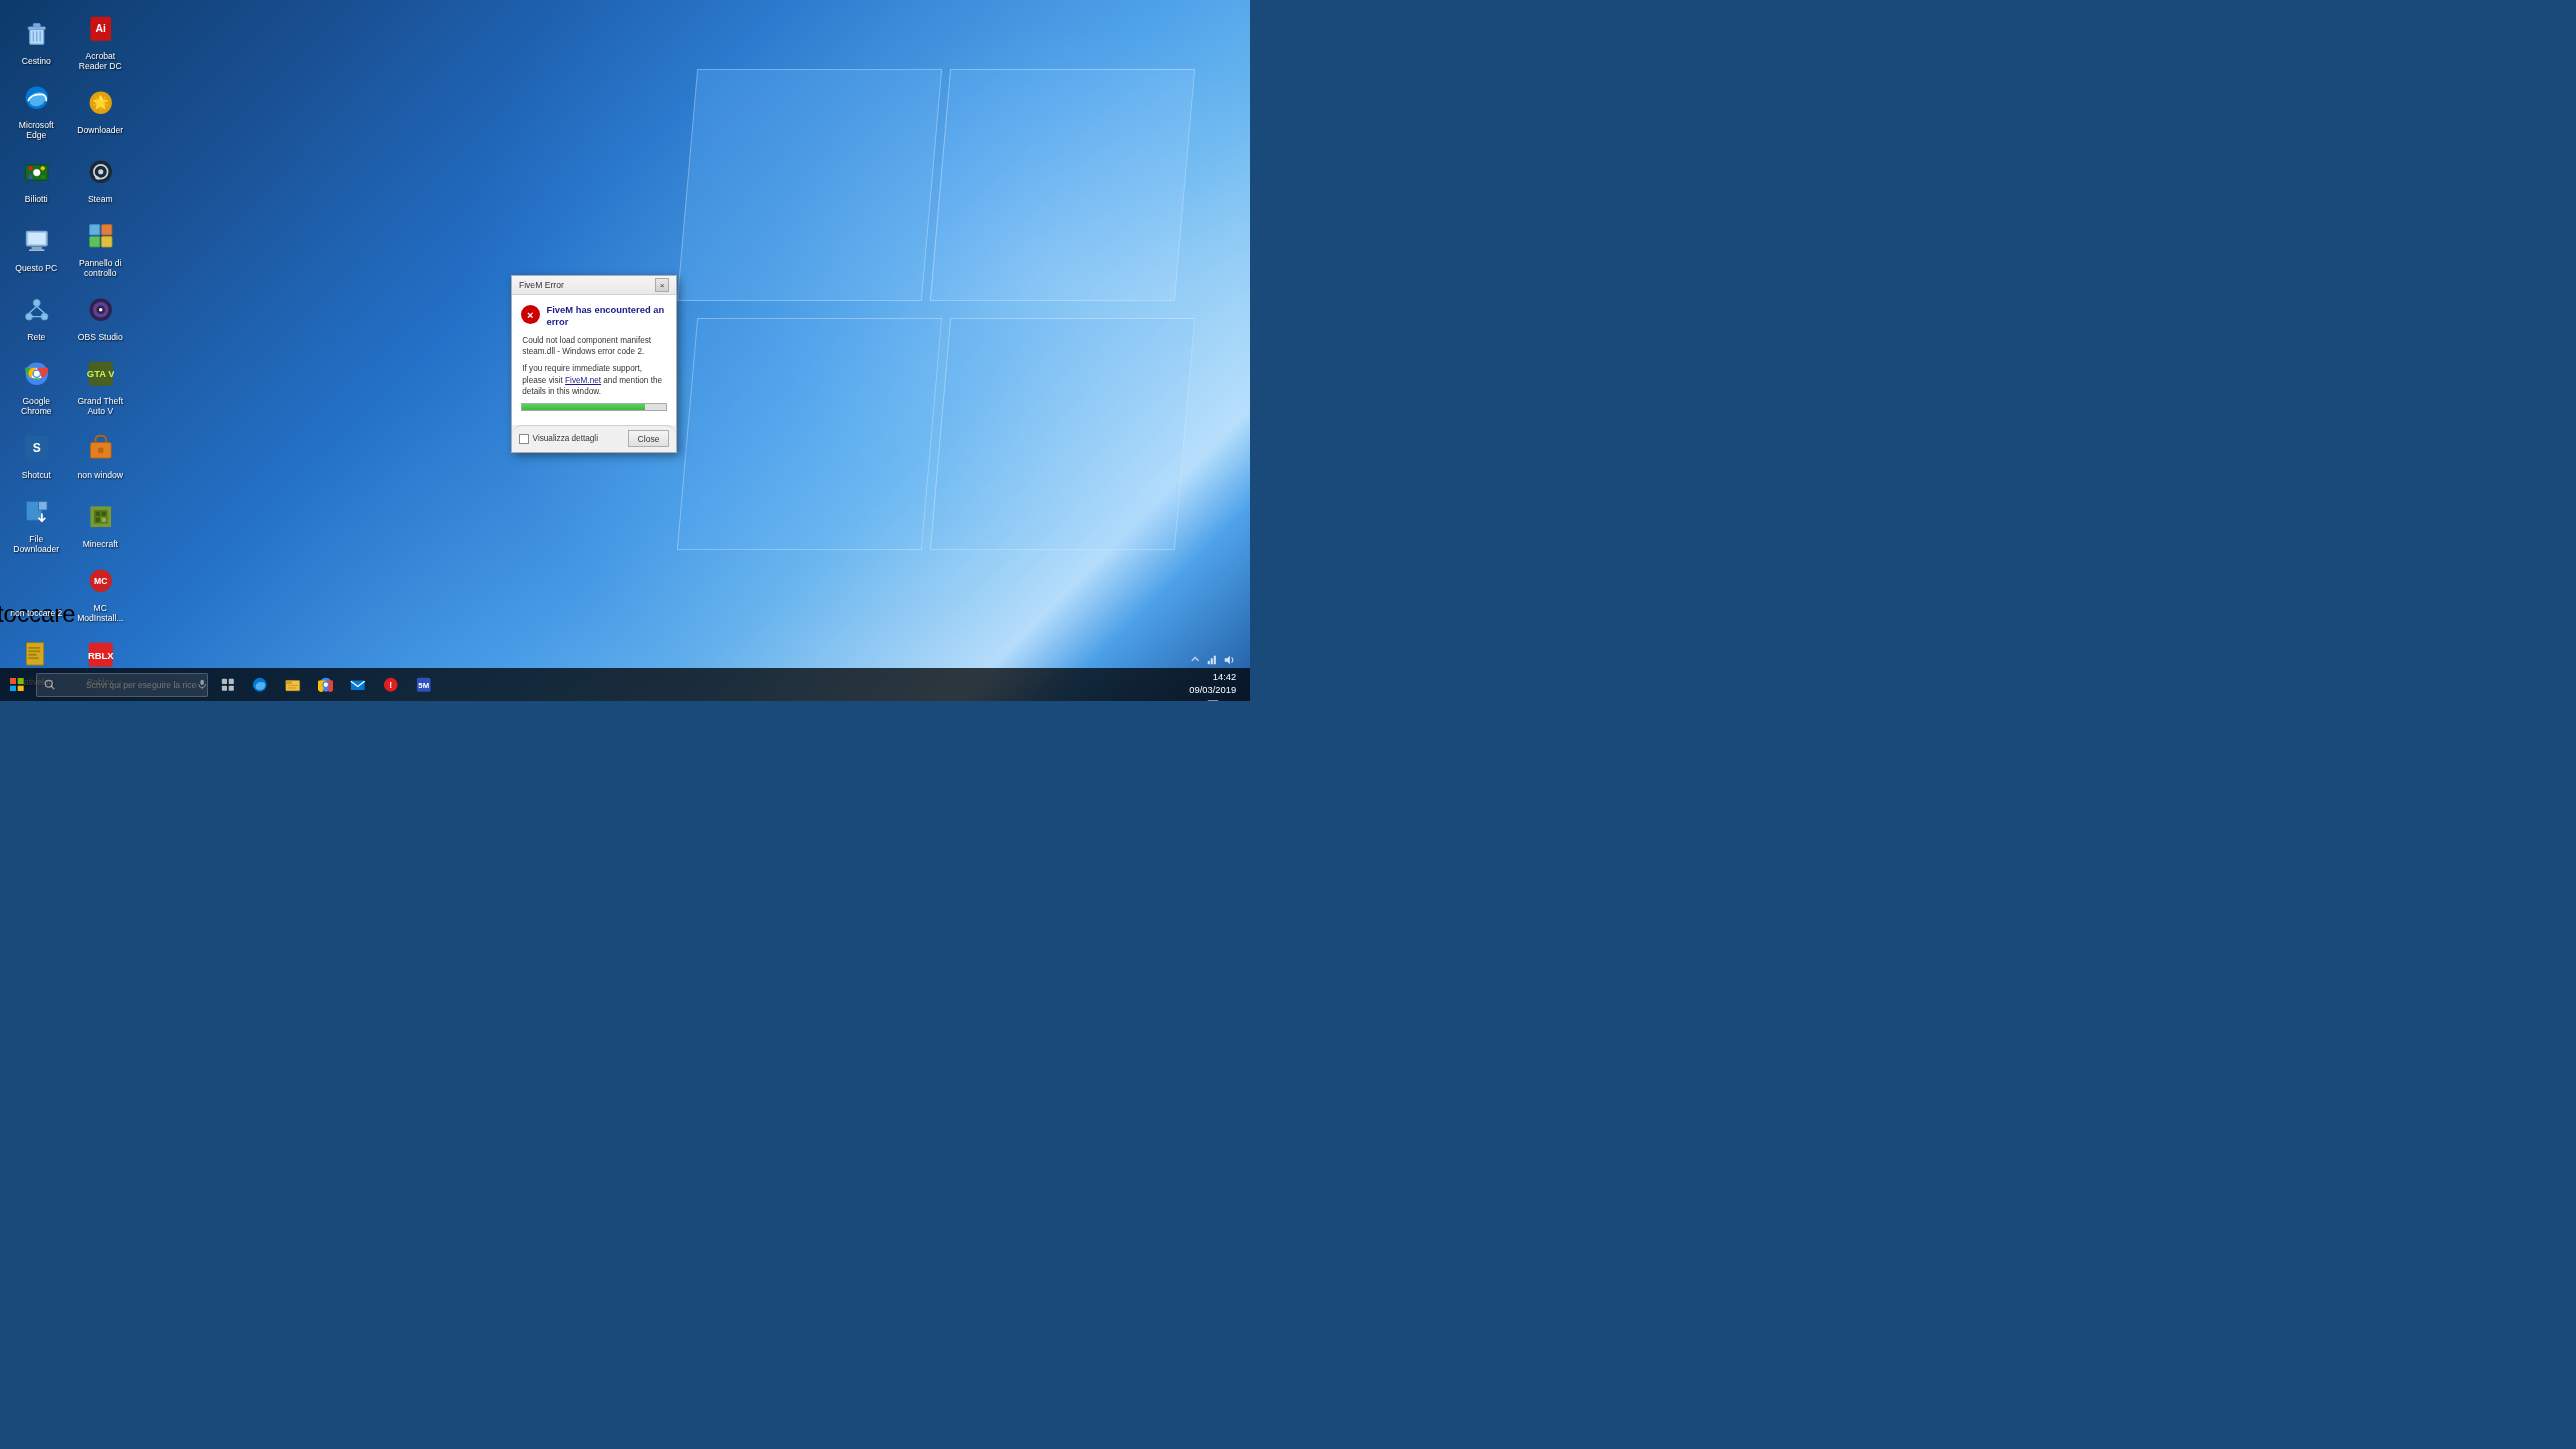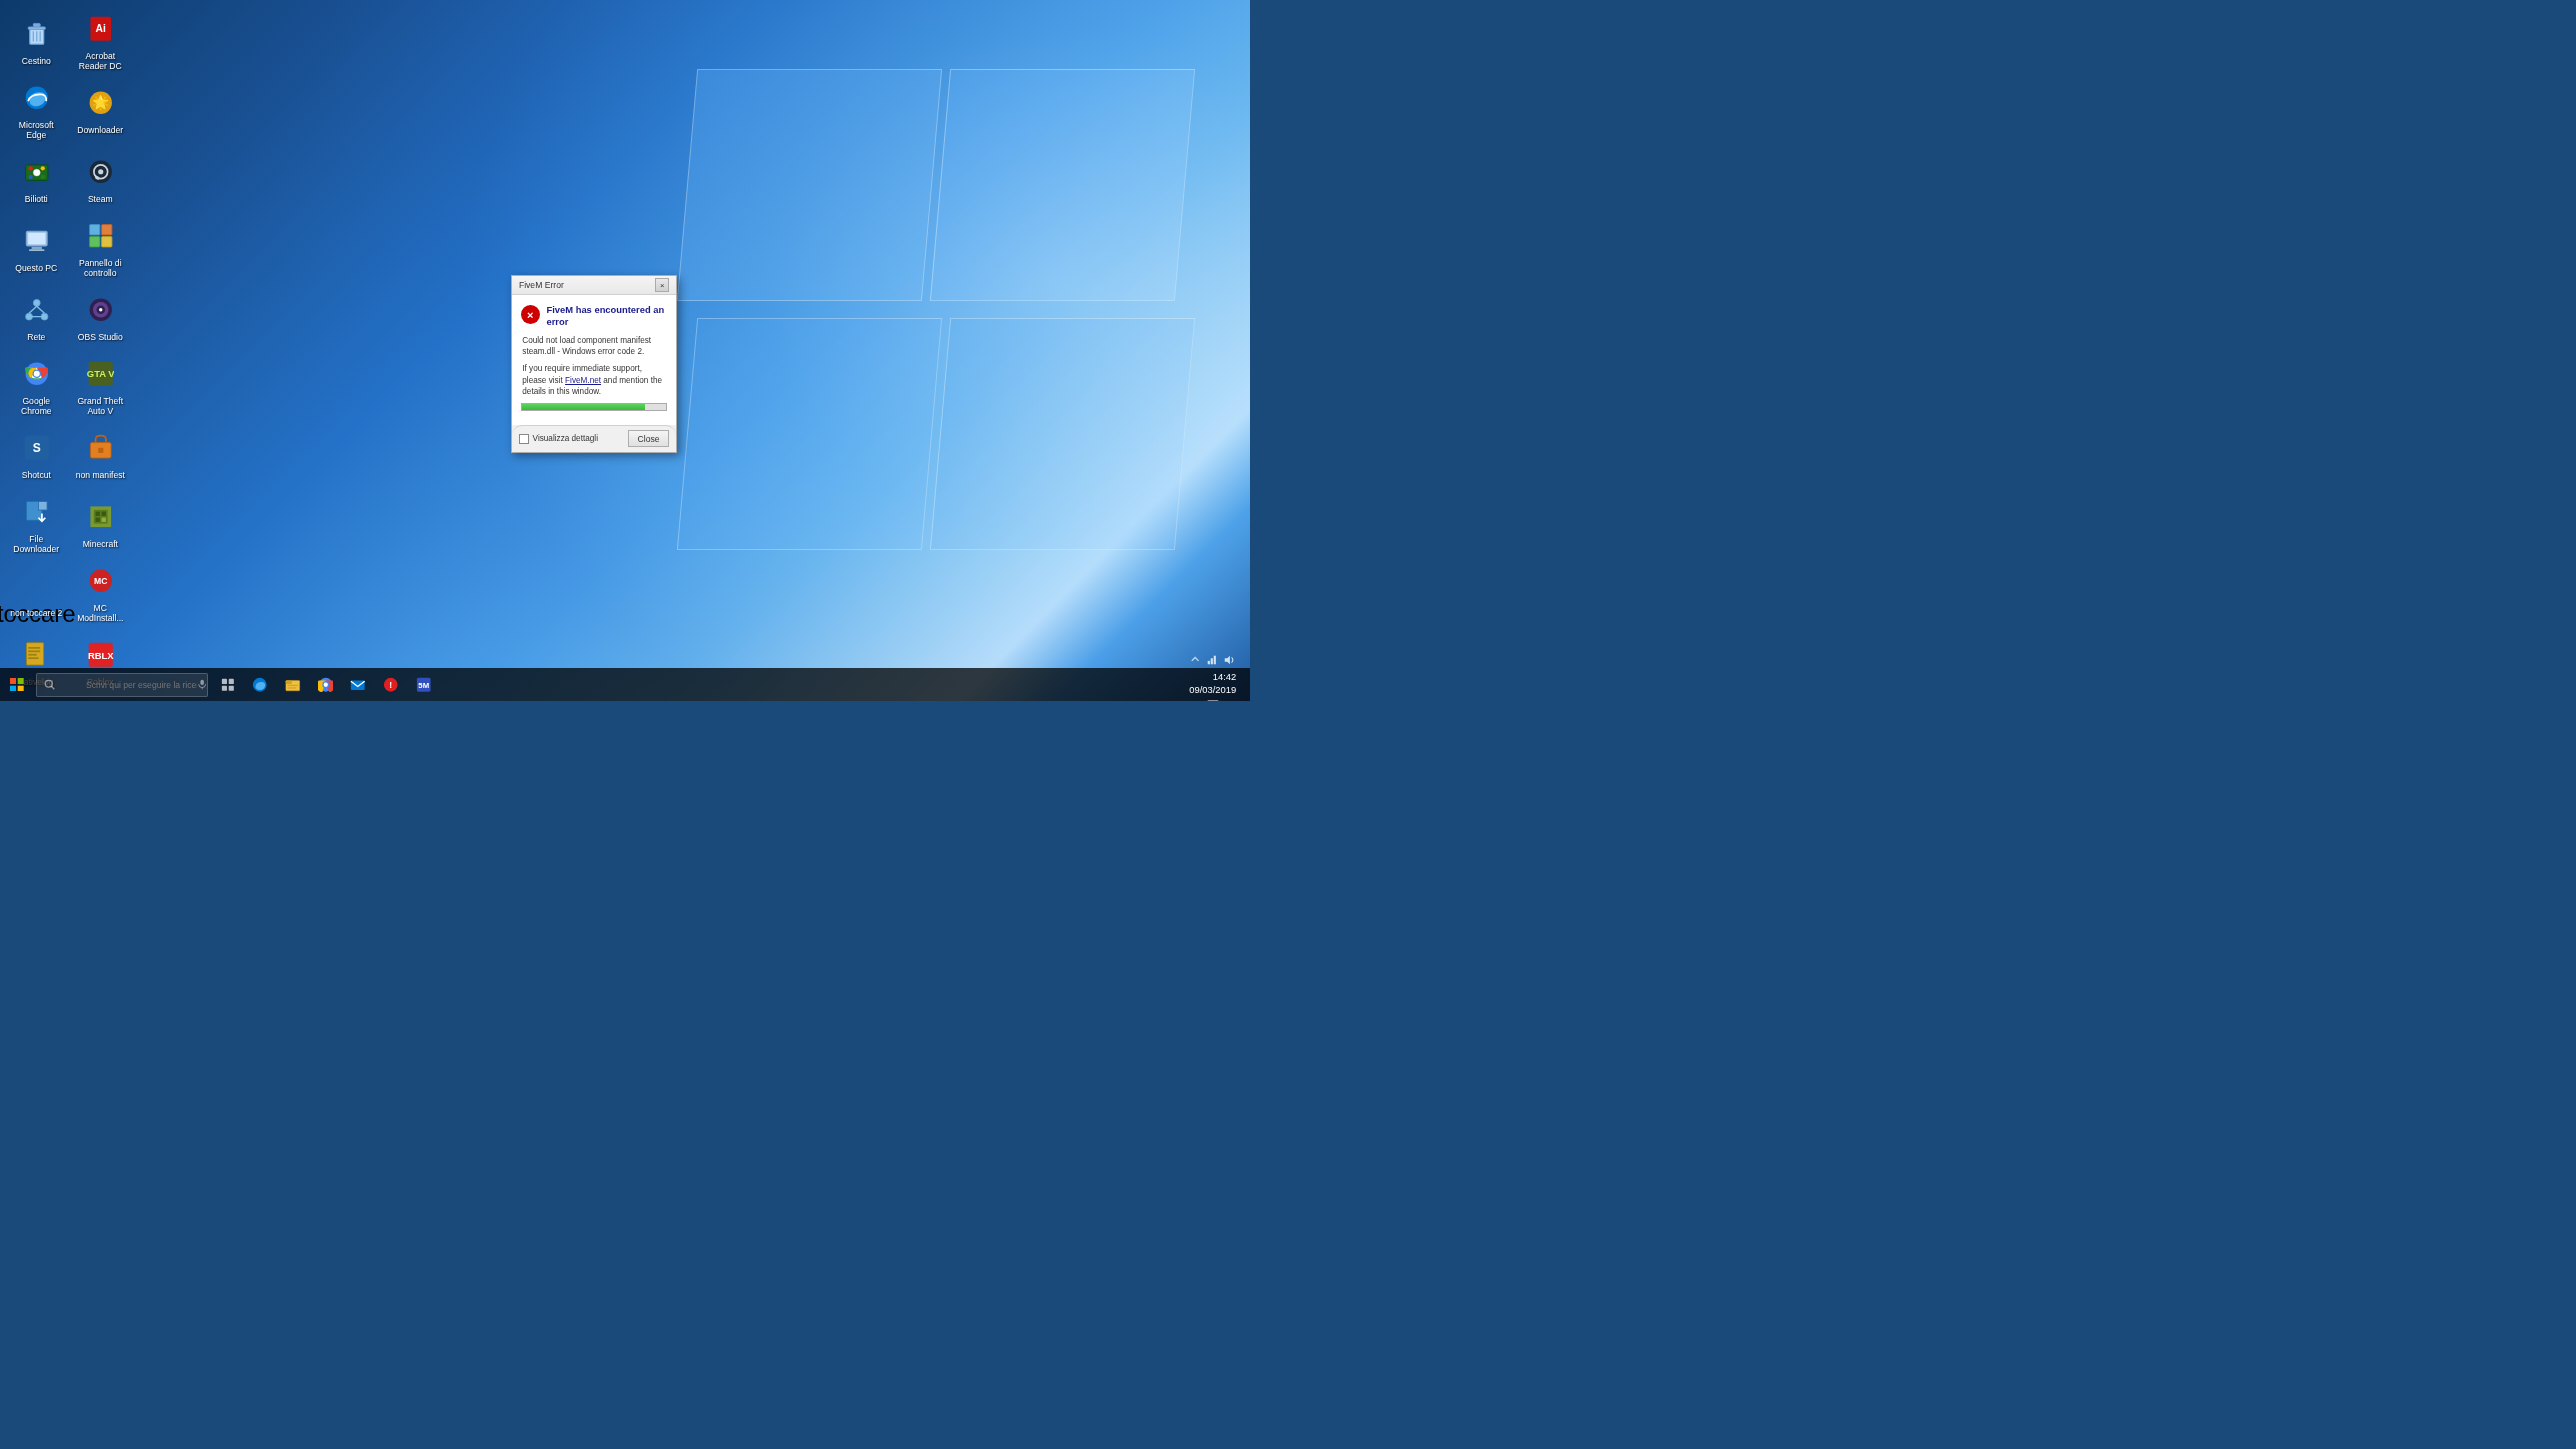--- a/index.html
+++ b/index.html
@@ -539,21 +539,21 @@
         <span class="icon-label">Shotcut</span>
       </div>
       <div class="desktop-icon">
         <div class="icon-img">
           <svg width="27.5" height="27.5" viewBox="0 0 32 32">
               <rect x="4" y="10" width="24" height="18" rx="2" fill="#e08020" stroke="#c06010" stroke-width="1"></rect>
               <path d="M10 10 L10 6 Q10 2 16 2 Q22 2 22 6 L22 10" fill="none" stroke="#c06010" stroke-width="2"></path>
               <rect x="13" y="16" width="6" height="6" rx="1" fill="#c06010"></rect>
             </svg>
         </div>
-        <span class="icon-label">non manifest</span>
+        <span class="icon-label">non window</span>
       </div>
     </div>
 
     <div class="icon-group">
       <div class="desktop-icon">
         <div class="icon-img">
           <svg width="27.5" height="27.5" viewBox="0 0 32 32">
               <rect x="4" y="4" width="18" height="22" rx="1" fill="#4090d0" stroke="#2070b0" stroke-width="1"></rect>
               <path d="M18 4 L28 14 L18 14 Z" fill="#a0c8f0"></path>
               <rect x="18" y="4" width="10" height="10" rx="0" fill="#80b0e0" stroke="#2070b0" stroke-width="1"></rect>

